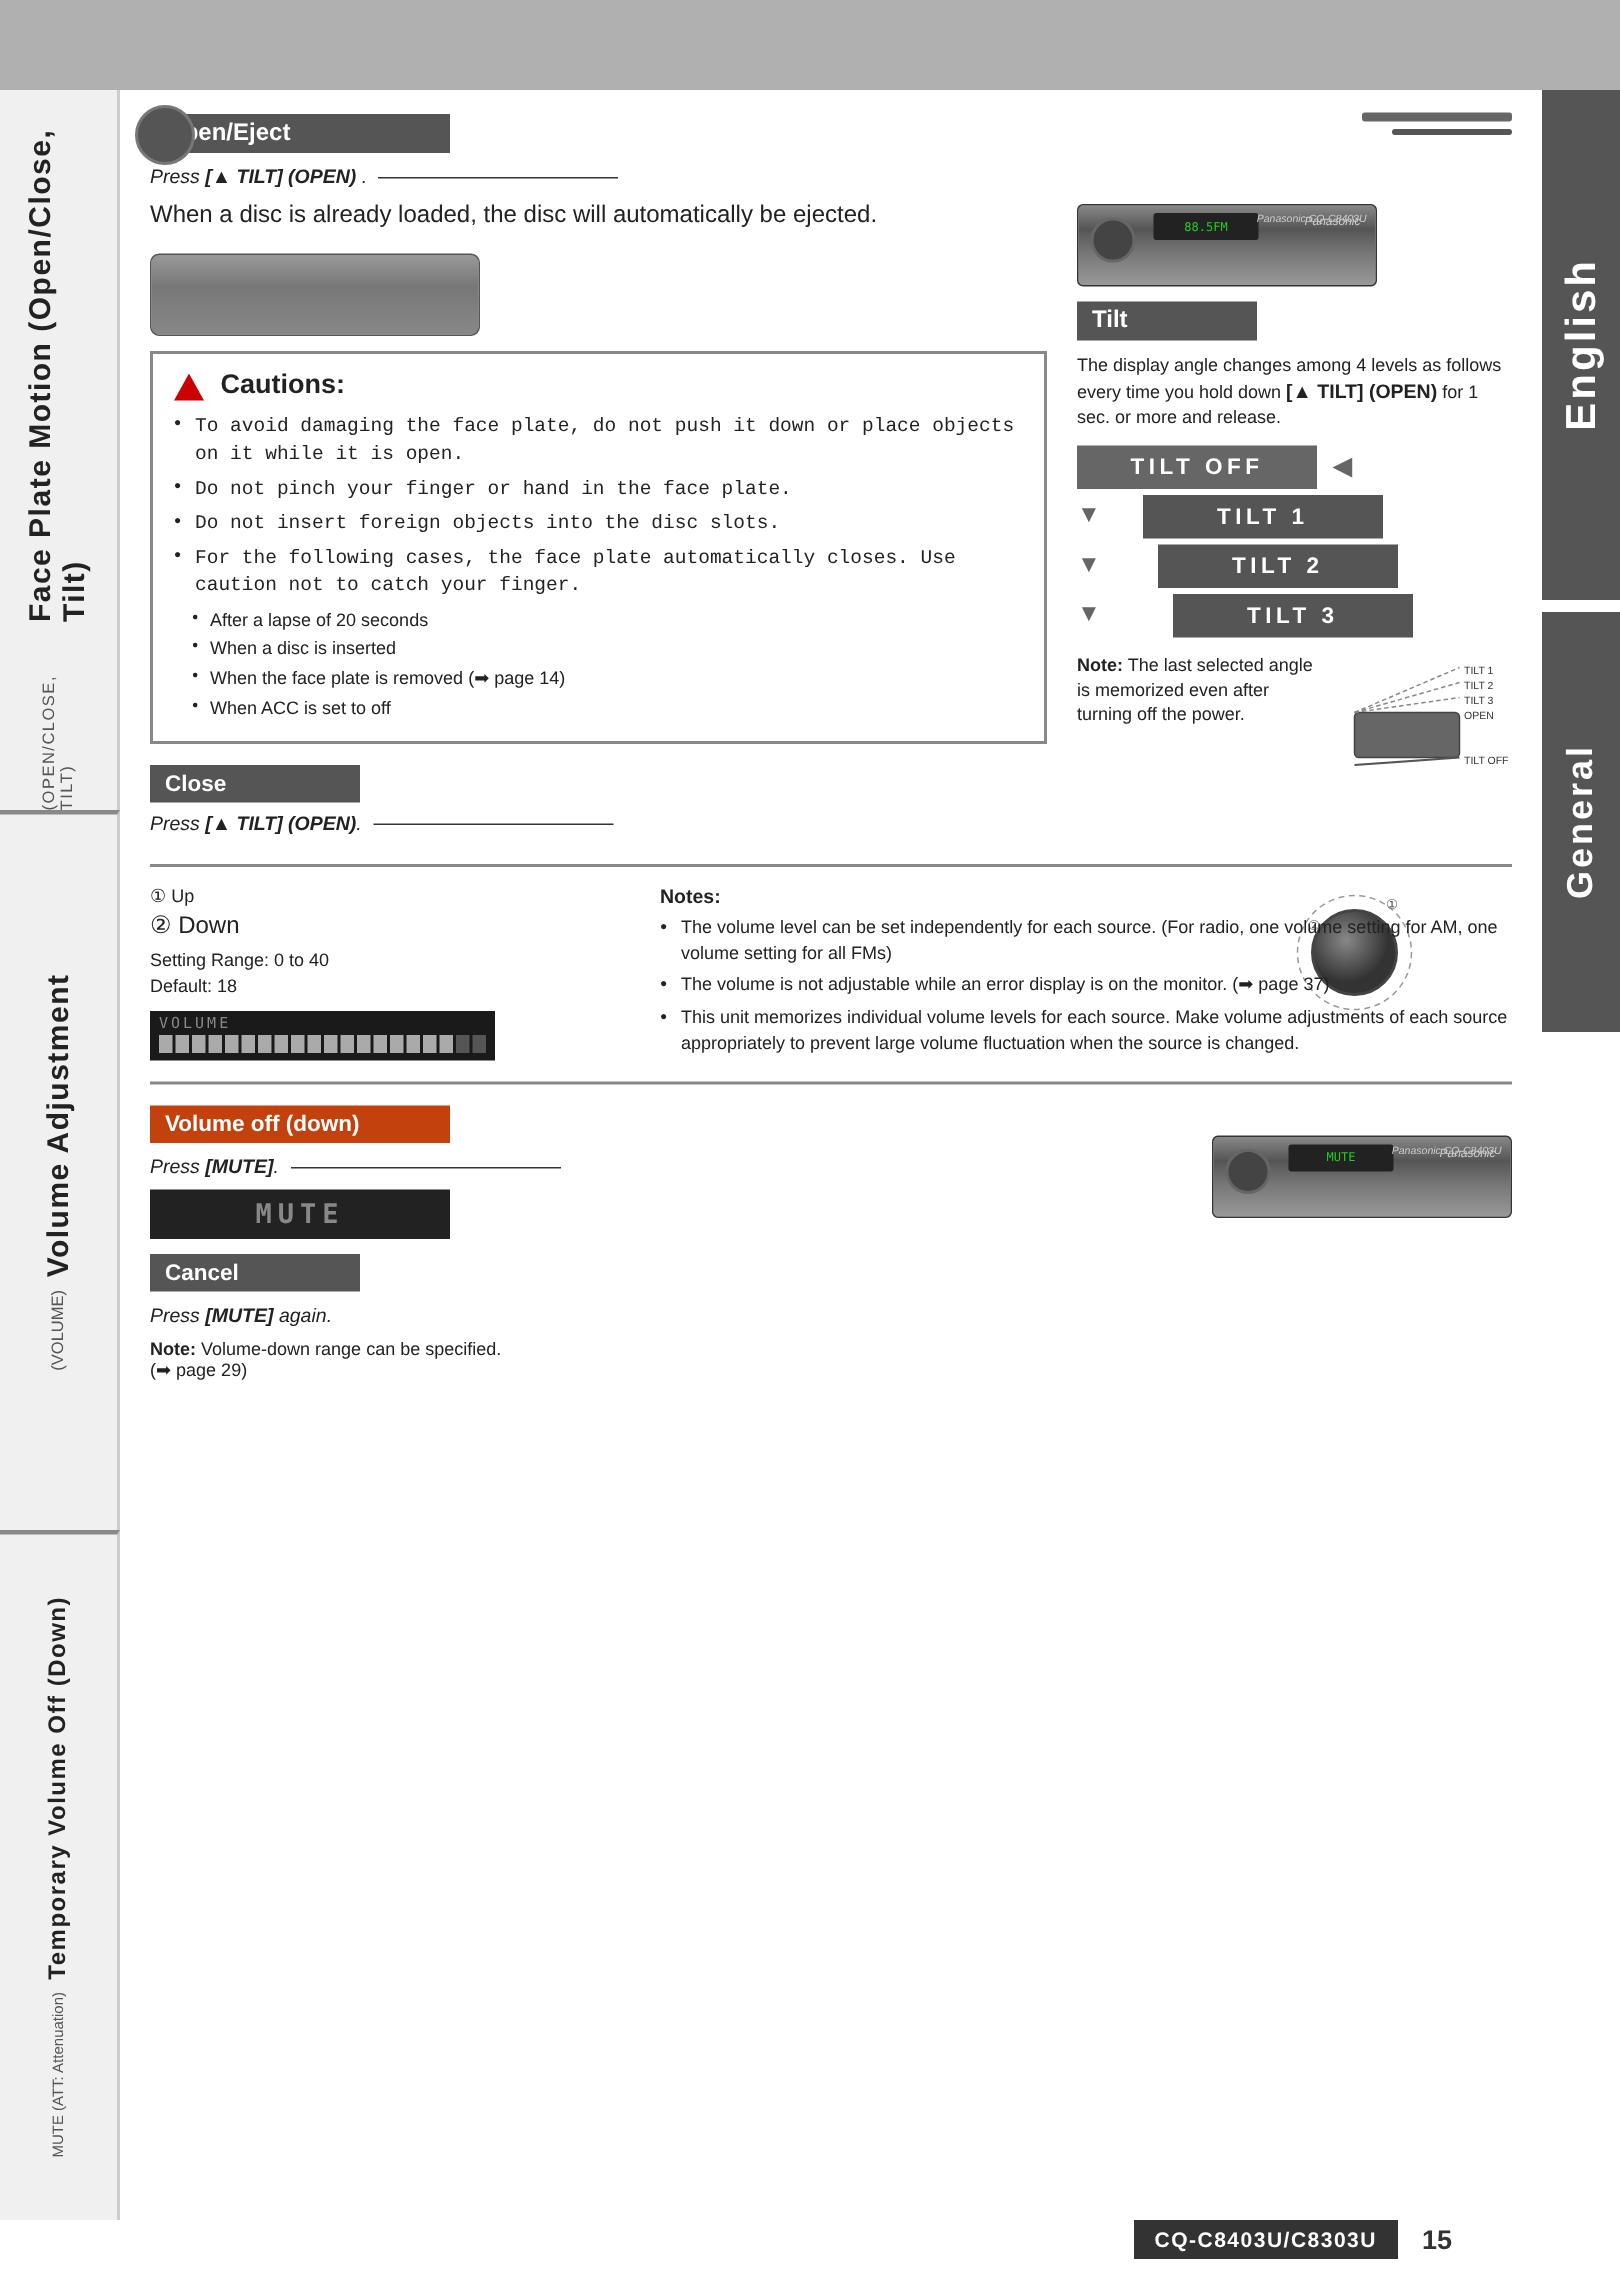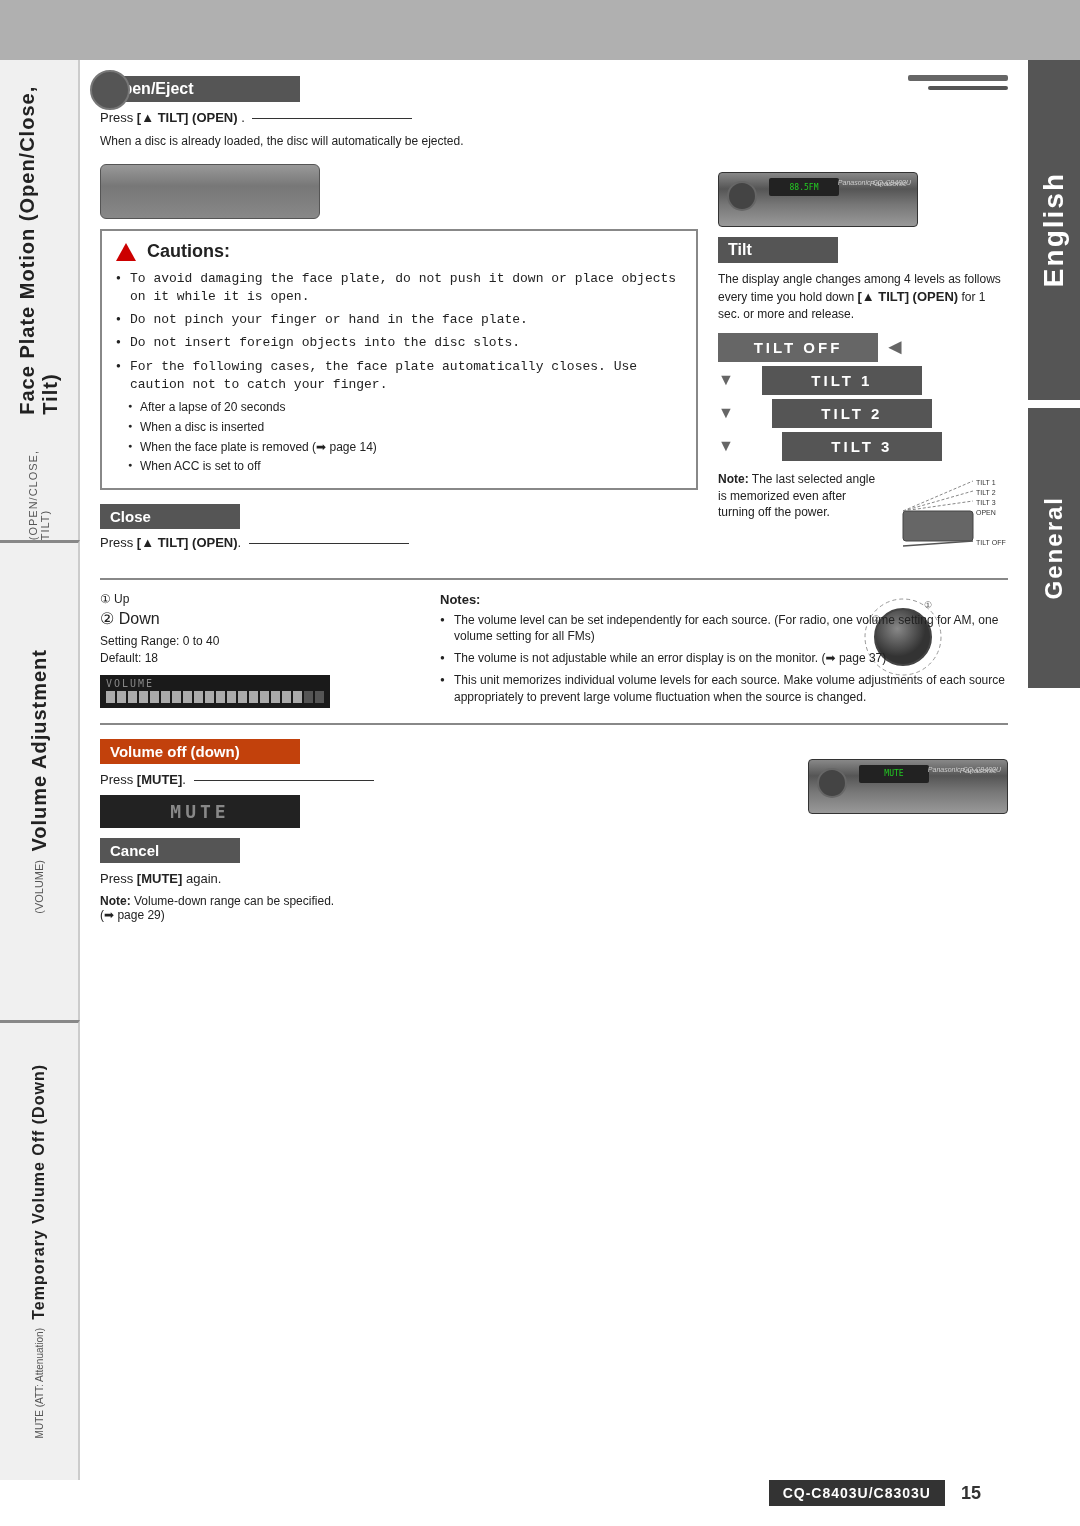--- a/index.html
+++ b/index.html
@@ -336,20 +336,21 @@
     }
     .tilt-bar.tilt-3 {
       background: #555;
       margin-left: 40px;
     }
 
     
     .press-instruction {
       font-size: 13px;
       margin-bottom: 8px;
+      font-style: italic;
     }
 
     .key-symbol {
       font-weight: bold;
       font-size: 13px;
     }
 
     .bold-key {
       font-weight: bold;
     }
@@ -412,21 +413,21 @@
       position: absolute;
       left: 0;
       font-size: 8px;
       top: 2px;
     }
 
     
     .page-footer {
       position: absolute;
       bottom: 20px;
-      right: 47px;
+      right: 60px;
       display: flex;
       align-items: center;
       gap: 16px;
     }
 
     .model-badge {
       background: #333;
       color: white;
       font-size: 14px;
       font-weight: bold;
@@ -601,21 +602,21 @@
       <div class="col-left-top">
 
         <div>
           <div class="section-header">Open/Eject</div>
           <div class="press-instruction">
             <span>Press </span>
             <span class="key-symbol">[▲ TILT] (OPEN)</span>
             <span>.</span>
             <span style="border-top: 1px solid #333; display: inline-block; width: 160px; vertical-align: middle; margin-left: 4px;"></span>
           </div>
-          <div style="font-size:12px; line-height:1.4; margin-bottom:14px;">When a disc is already loaded, the disc will automatically be ejected.</div>
+          <div style="font-size:16px; line-height:1.4; margin-bottom:14px;">When a disc is already loaded, the disc will automatically be ejected.</div>
 
           
           <div class="disc-player-mockup">
             <div style="position:absolute; left:10px; top:10px; width:40px; height:40px; border-radius:50%; background:#555; border:2px solid #777;"></div>
             <div style="position:absolute; right:20px; top:15px; width:100px; height:6px; background:#666; border-radius:2px;"></div>
             <div style="position:absolute; right:20px; top:26px; width:80px; height:4px; background:#555; border-radius:2px;"></div>
           </div>
         </div>
 
         <div class="cautions-box">
@@ -638,21 +639,21 @@
           <div class="press-instruction">
             Press <span class="key-symbol">[▲ TILT] (OPEN)</span>.
             <span style="border-top: 1px solid #333; display: inline-block; width: 160px; vertical-align: middle; margin-left: 4px;"></span>
           </div>
         </div>
 
       </div>
 
       <div class="col-right-top" style="position:relative; width:290px;">
 
-        <div style="margin-bottom: 8px; margin-top: 96px;">
+        <div style="margin-bottom: 8px; margin-top: 60px;">
           <div class="radio-mockup">
             <div style="position:absolute; left:8px; top:8px; width:30px; height:30px; border-radius:50%; background:#444; border:2px solid #666;"></div>
             <div style="position:absolute; left:50px; top:5px; width:70px; height:18px; background:#222; border-radius:2px; display:flex; align-items:center; justify-content:center;">
               <span style="color:#22cc22; font-size:8px; font-family:monospace;">88.5FM</span>
             </div>
             <div style="position:absolute; right:6px; top:6px; font-size:7px; color:#ccc; font-style:italic;">Panasonic CQ-C8403U</div>
           </div>
         </div>
 
         <div style="margin-top: 10px;">

